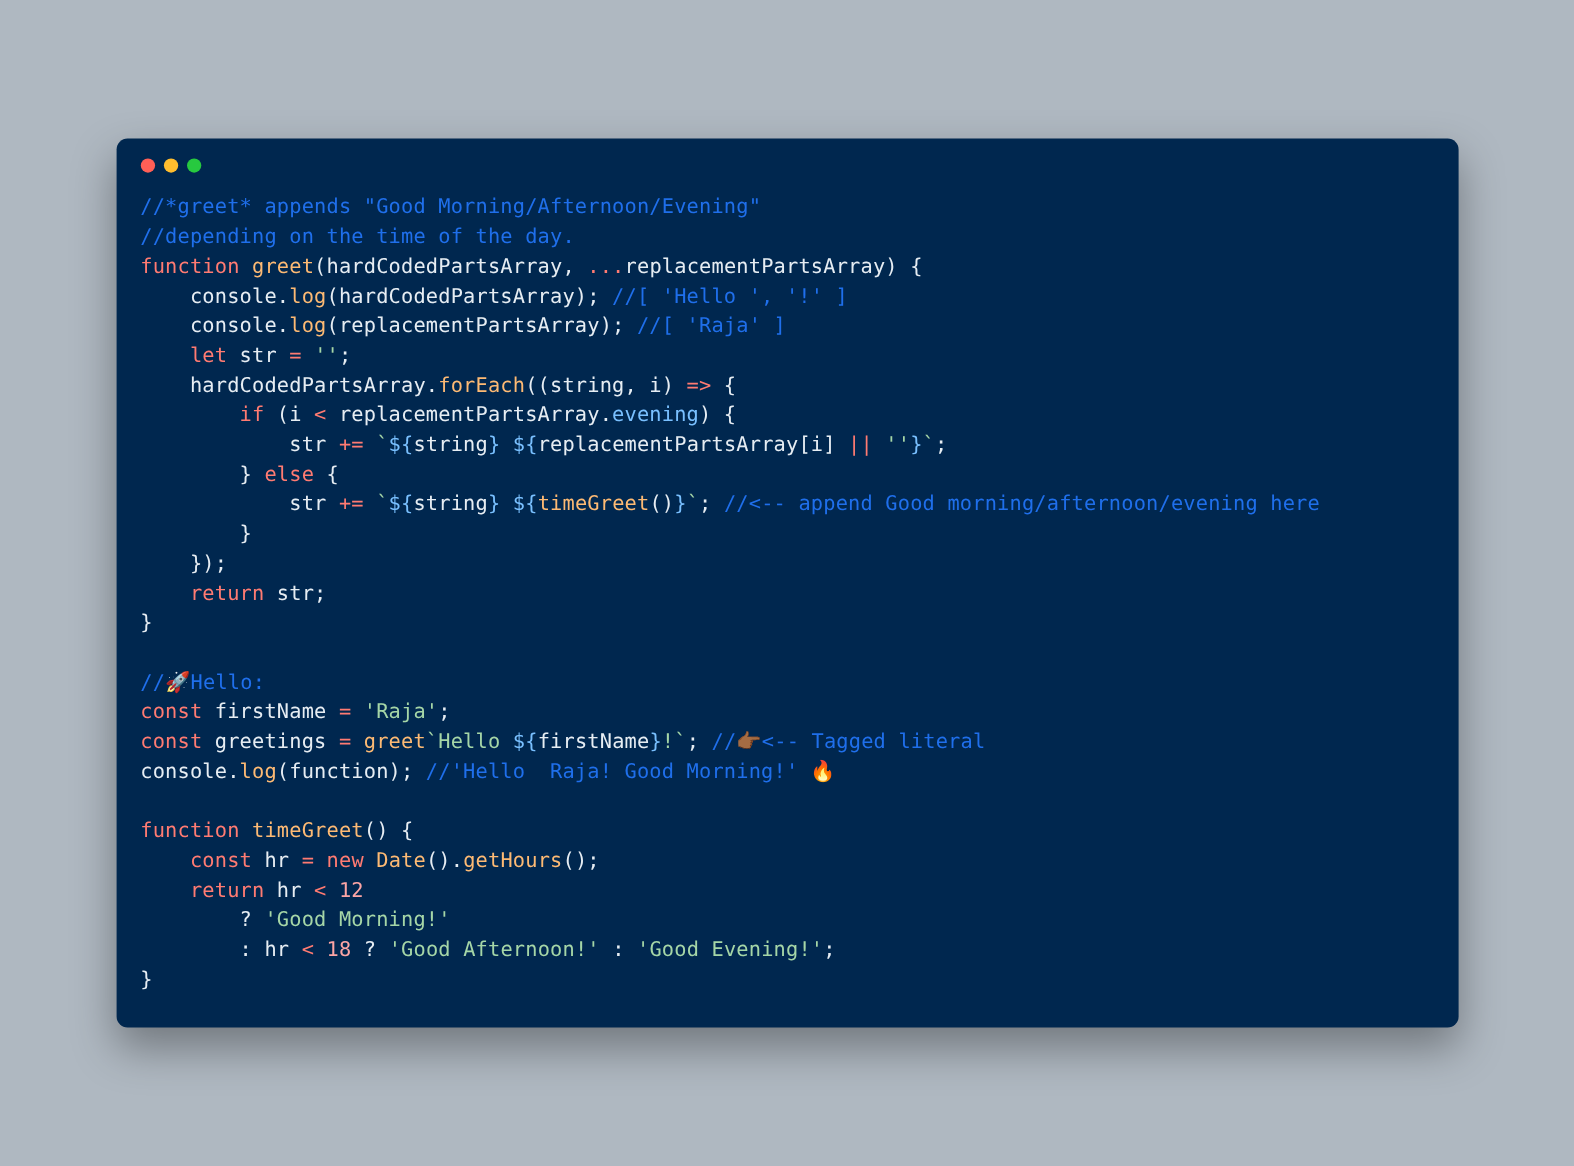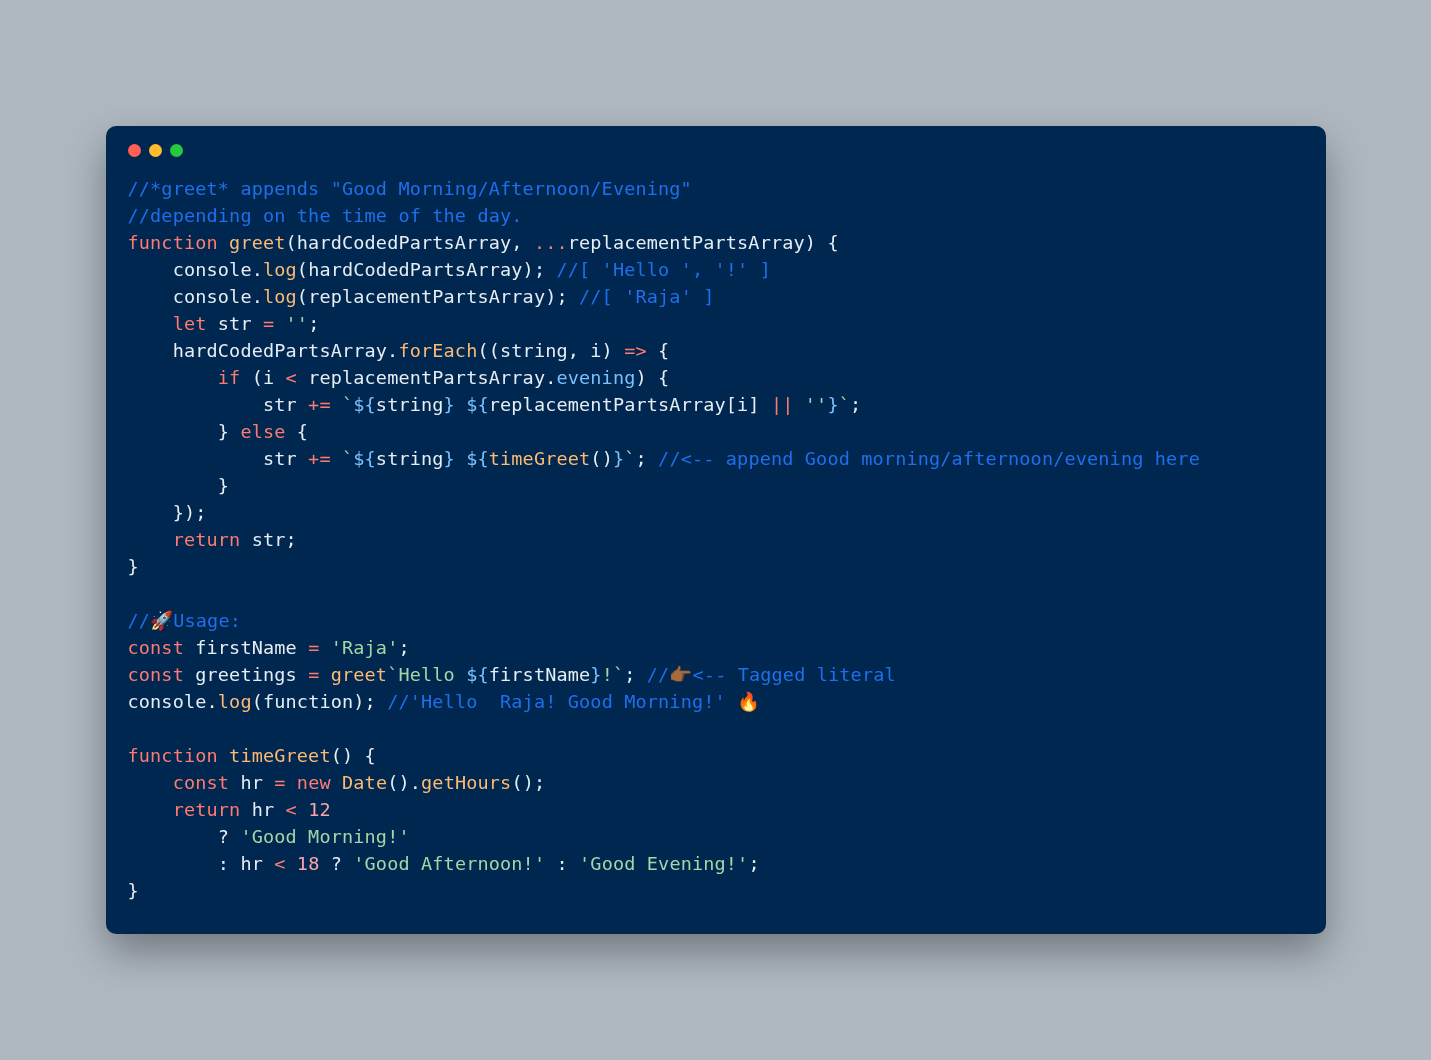--- a/index.html
+++ b/index.html
@@ -72,21 +72,21 @@
 <span class="c-ident">    hardCodedPartsArray.</span><span class="c-callfn">forEach</span><span class="c-ident">((string, i) </span><span class="c-keyword">=&gt;</span><span class="c-ident"> {</span>
 <span class="c-ident">        </span><span class="c-keyword">if</span><span class="c-ident"> (i </span><span class="c-keyword">&lt;</span><span class="c-ident"> replacementPartsArray.</span><span class="c-var">evening</span><span class="c-ident">) {</span>
 <span class="c-ident">            str </span><span class="c-keyword">+=</span><span class="c-string"> `</span><span class="c-strtpl">${</span><span class="c-ident">string</span><span class="c-strtpl">}</span><span class="c-string"> </span><span class="c-strtpl">${</span><span class="c-ident">replacementPartsArray[i] </span><span class="c-keyword">||</span><span class="c-string"> ''</span><span class="c-strtpl">}</span><span class="c-string">`</span><span class="c-ident">;</span>
 <span class="c-ident">        } </span><span class="c-keyword">else</span><span class="c-ident"> {</span>
 <span class="c-ident">            str </span><span class="c-keyword">+=</span><span class="c-string"> `</span><span class="c-strtpl">${</span><span class="c-ident">string</span><span class="c-strtpl">}</span><span class="c-string"> </span><span class="c-strtpl">${</span><span class="c-callfn">timeGreet</span><span class="c-ident">()</span><span class="c-strtpl">}</span><span class="c-string">`</span><span class="c-ident">; </span><span class="c-comment">//&lt;-- append Good morning/afternoon/evening here</span>
 <span class="c-ident">        }</span>
 <span class="c-ident">    });</span>
 <span class="c-ident">    </span><span class="c-keyword">return</span><span class="c-ident"> str;</span>
 <span class="c-ident">}</span>
 
-<span class="c-comment">//🚀Usage:</span>
+<span class="c-comment">//🚀Hello:</span>
 <span class="c-keyword">const</span><span class="c-ident"> firstName </span><span class="c-keyword">=</span><span class="c-string"> 'Raja'</span><span class="c-ident">;</span>
 <span class="c-keyword">const</span><span class="c-ident"> greetings </span><span class="c-keyword">=</span><span class="c-callfn"> greet</span><span class="c-string">`Hello </span><span class="c-strtpl">${</span><span class="c-ident">firstName</span><span class="c-strtpl">}</span><span class="c-string">!`</span><span class="c-ident">; </span><span class="c-comment">//👉🏾&lt;-- Tagged literal</span>
 <span class="c-ident">console.</span><span class="c-callfn">log</span><span class="c-ident">(function); </span><span class="c-comment">//'Hello  Raja! Good Morning!' 🔥</span>
 
 <span class="c-keyword">function</span><span class="c-callfn"> timeGreet</span><span class="c-ident">() {</span>
 <span class="c-ident">    </span><span class="c-keyword">const</span><span class="c-ident"> hr </span><span class="c-keyword">=</span><span class="c-ident"> </span><span class="c-keyword">new</span><span class="c-callfn"> Date</span><span class="c-ident">().</span><span class="c-callfn">getHours</span><span class="c-ident">();</span>
 <span class="c-ident">    </span><span class="c-keyword">return</span><span class="c-ident"> hr </span><span class="c-keyword">&lt;</span><span class="c-ident"> </span><span class="c-number">12</span>
 <span class="c-ident">        ? </span><span class="c-string">'Good Morning!'</span>
 <span class="c-ident">        : hr </span><span class="c-keyword">&lt;</span><span class="c-ident"> </span><span class="c-number">18</span><span class="c-ident"> ? </span><span class="c-string">'Good Afternoon!'</span><span class="c-ident"> : </span><span class="c-string">'Good Evening!'</span><span class="c-ident">;</span>
 <span class="c-ident">}</span></pre>

